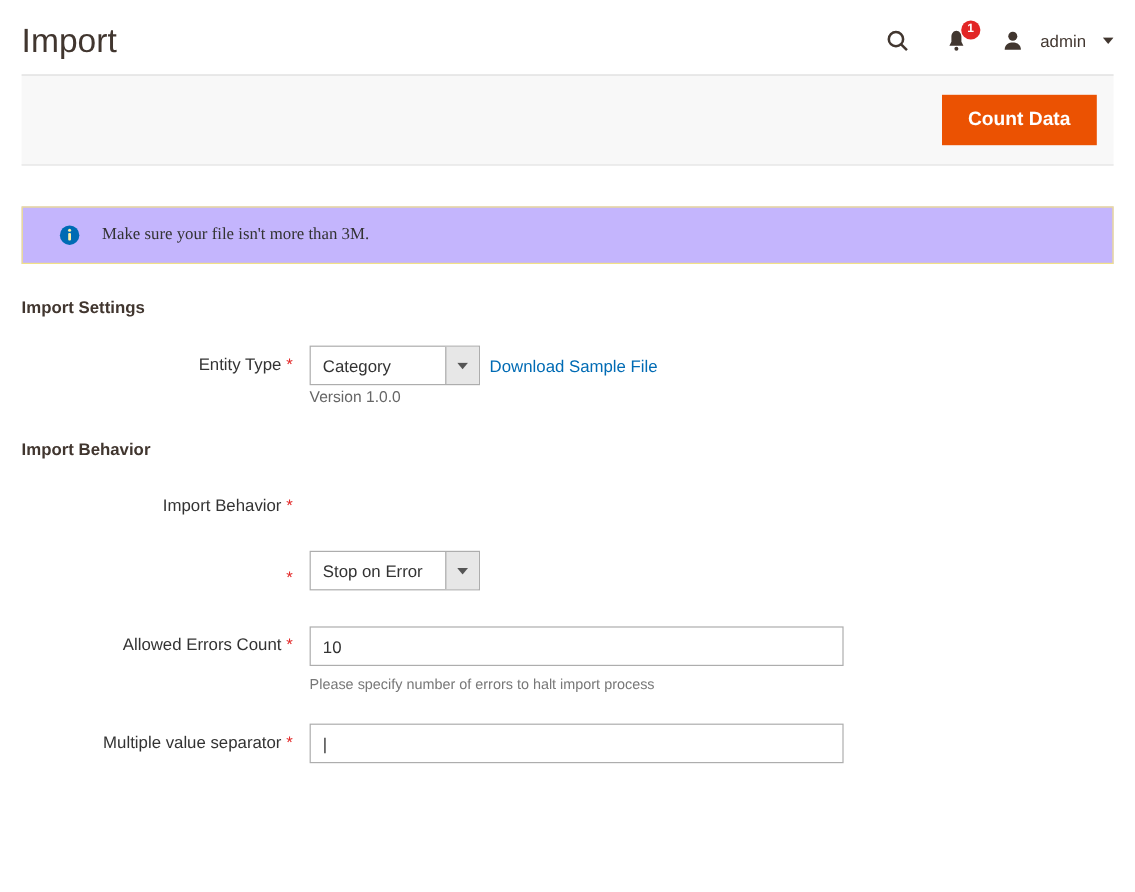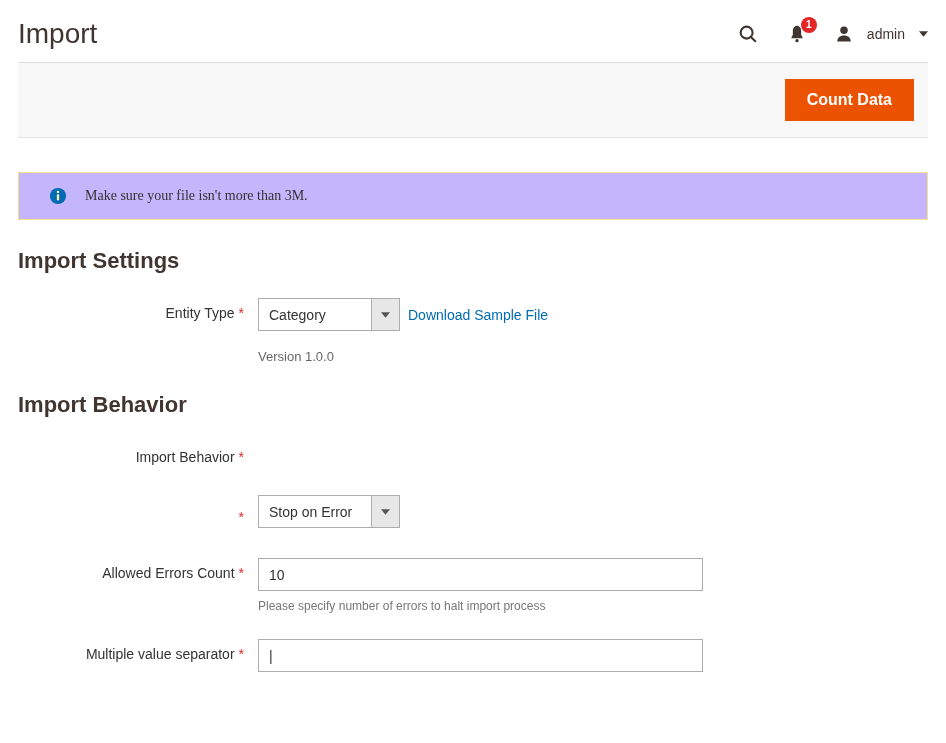--- a/index.html
+++ b/index.html
@@ -79,21 +79,21 @@
       background: #c4b5fd;
       border: 1px solid #f2e187;
       padding: 14px 30px;
       display: flex;
       align-items: center;
       gap: 18px;
       font-family: Liberation Serif, serif;
     }
     .notice-msg { font-size: 14px; color: #333; }
     .section-title {
-      font-size: 22px;
+      font-size: 14px;
       font-weight: 600;
       color: #41362f;
       margin-top: 28px;
       margin-bottom: 24px;
     }
     .form-row {
       display: flex;
       align-items: flex-start;
       margin-bottom: 20px;
     }
@@ -137,21 +137,21 @@
       color: #006bb4;
       text-decoration: none;
       font-size: 14px;
       margin-left: 8px;
       cursor: pointer;
       text-align: right;
     }
     .hint-below {
       font-size: 13px;
       color: #666;
-      margin-top: 18px;
+      margin-top: 2px;
     }
     .text-input {
       width: 445px;
       height: 33px;
       border: 1px solid #adadad;
       padding: 0 10px;
       font-size: 14px;
       color: #333;
       font-family: inherit;
     }

